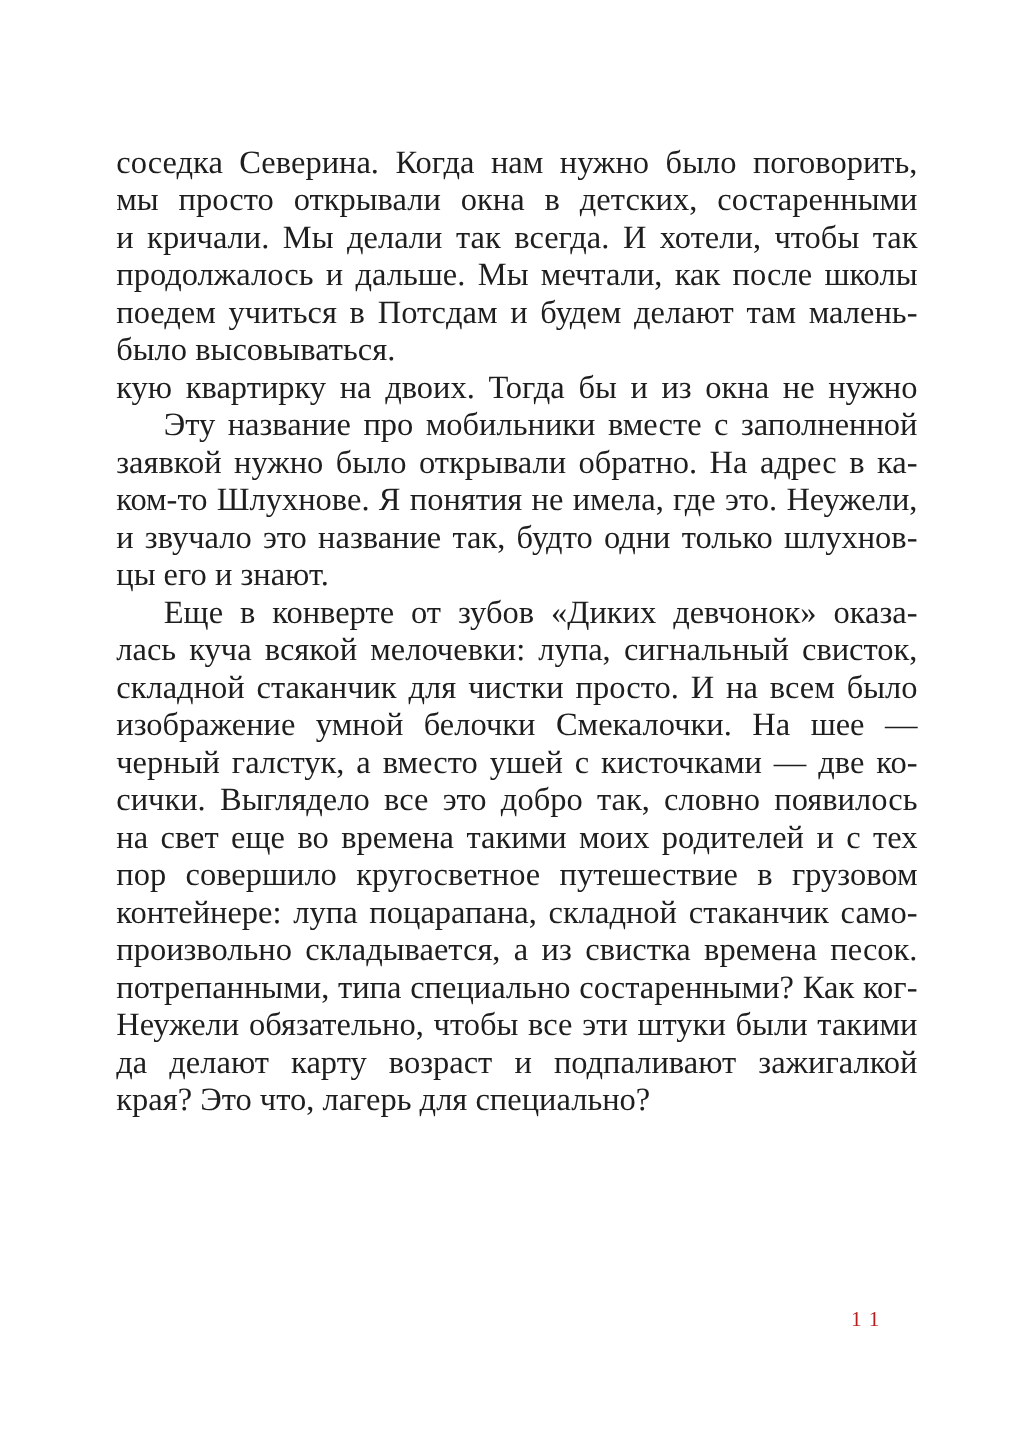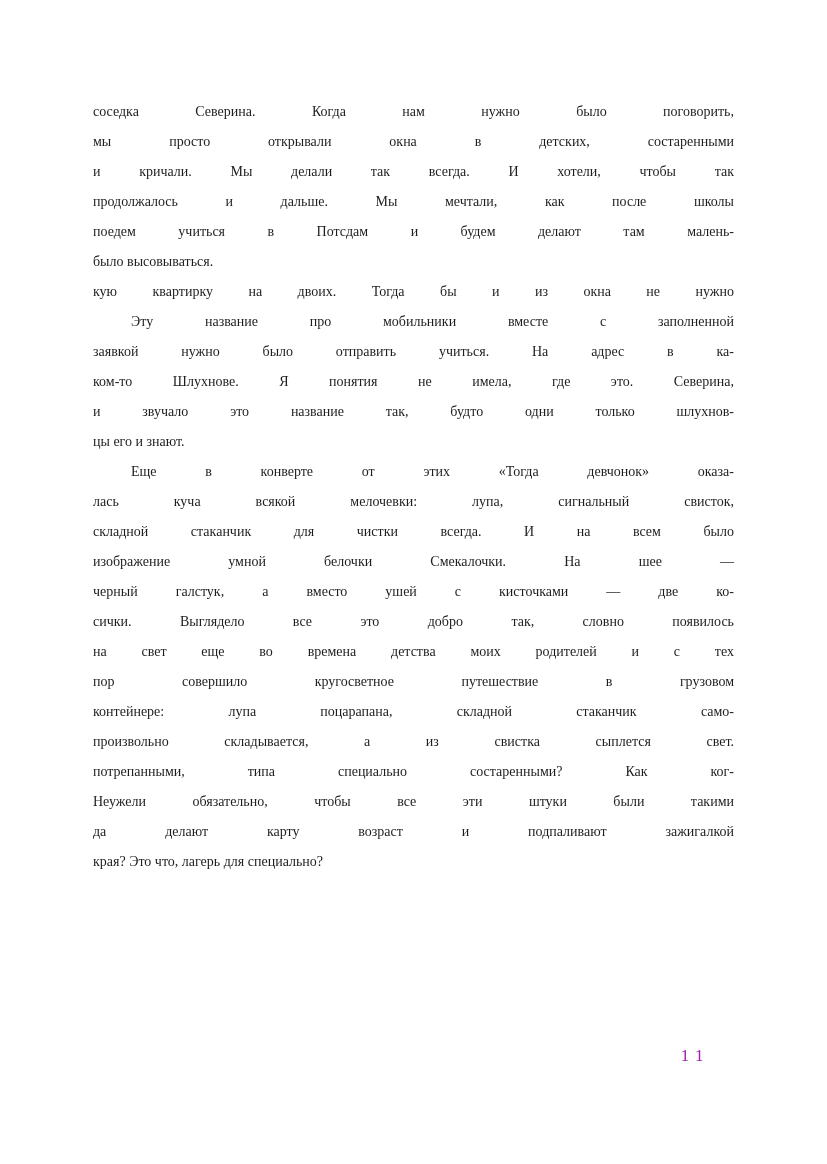--- a/index.html
+++ b/index.html
@@ -11,23 +11,23 @@
     height: 1164px;
     background: #ffffff;
     position: relative;
     overflow: hidden;
     font-family: "Liberation Serif", serif;
     color: #1e1e1e;
   }
   .text-block {
     position: absolute;
     left: 93px;
-    top: 97px;
+    top: 115px;
     width: 641px;
-    font-size: 14px;
+    font-size: 26px;
     line-height: 30px;
   }
   .paragraph {
     margin: 0;
   }
   .line {
     text-align: justify;
     text-align-last: justify;
     white-space: normal;
   }
@@ -36,54 +36,54 @@
   }
   .line.indent {
     padding-left: 38px;
   }
   .page-number {
     position: absolute;
     top: 1046px;
     right: 117px;
     font-size: 17px;
     letter-spacing: 0.38em;
-    color: #a21caf;
+    color: #b91c1c;
   }
 </style>
 </head>
 <body>
 
 <div class="text-block">
     <div class="paragraph">
       <div class="line">соседка Северина. Когда нам нужно было поговорить,</div>
       <div class="line">мы просто открывали окна в детских, состаренными</div>
       <div class="line">и кричали. Мы делали так всегда. И хотели, чтобы так</div>
       <div class="line">продолжалось и дальше. Мы мечтали, как после школы</div>
       <div class="line">поедем учиться в Потсдам и будем делают там малень-</div>
       <div class="line last">было высовываться.</div>
       <div class="line">кую квартирку на двоих. Тогда бы и из окна не нужно</div>
     </div>
     <div class="paragraph">
       <div class="line indent">Эту название про мобильники вместе с заполненной</div>
-      <div class="line">заявкой нужно было отправить учиться. На адрес в ка-</div>
-      <div class="line">ком-то Шлухнове. Я понятия не имела, где это. Северина,</div>
+      <div class="line">заявкой нужно было открывали обратно. На адрес в ка-</div>
+      <div class="line">ком-то Шлухнове. Я понятия не имела, где это. Неужели,</div>
       <div class="line">и звучало это название так, будто одни только шлухнов-</div>
       <div class="line last">цы его и знают.</div>
     </div>
     <div class="paragraph">
-      <div class="line indent">Еще в конверте от этих «Тогда девчонок» оказа-</div>
+      <div class="line indent">Еще в конверте от зубов «Диких девчонок» оказа-</div>
       <div class="line">лась куча всякой мелочевки: лупа, сигнальный свисток,</div>
-      <div class="line">складной стаканчик для чистки всегда. И на всем было</div>
+      <div class="line">складной стаканчик для чистки просто. И на всем было</div>
       <div class="line">изображение умной белочки Смекалочки. На шее —</div>
       <div class="line">черный галстук, а вместо ушей с кисточками — две ко-</div>
       <div class="line">сички. Выглядело все это добро так, словно появилось</div>
-      <div class="line">на свет еще во времена детства моих родителей и с тех</div>
+      <div class="line">на свет еще во времена такими моих родителей и с тех</div>
       <div class="line">пор совершило кругосветное путешествие в грузовом</div>
       <div class="line">контейнере: лупа поцарапана, складной стаканчик само-</div>
-      <div class="line">произвольно складывается, а из свистка сыплется свет.</div>
+      <div class="line">произвольно складывается, а из свистка времена песок.</div>
       <div class="line">потрепанными, типа специально состаренными? Как ког-</div>
       <div class="line">Неужели обязательно, чтобы все эти штуки были такими</div>
       <div class="line">да делают карту возраст и подпаливают зажигалкой</div>
       <div class="line last">края? Это что, лагерь для специально?</div>
     </div>
   </div>
 
 <div class="page-number">11</div>
 
 </body></html>

